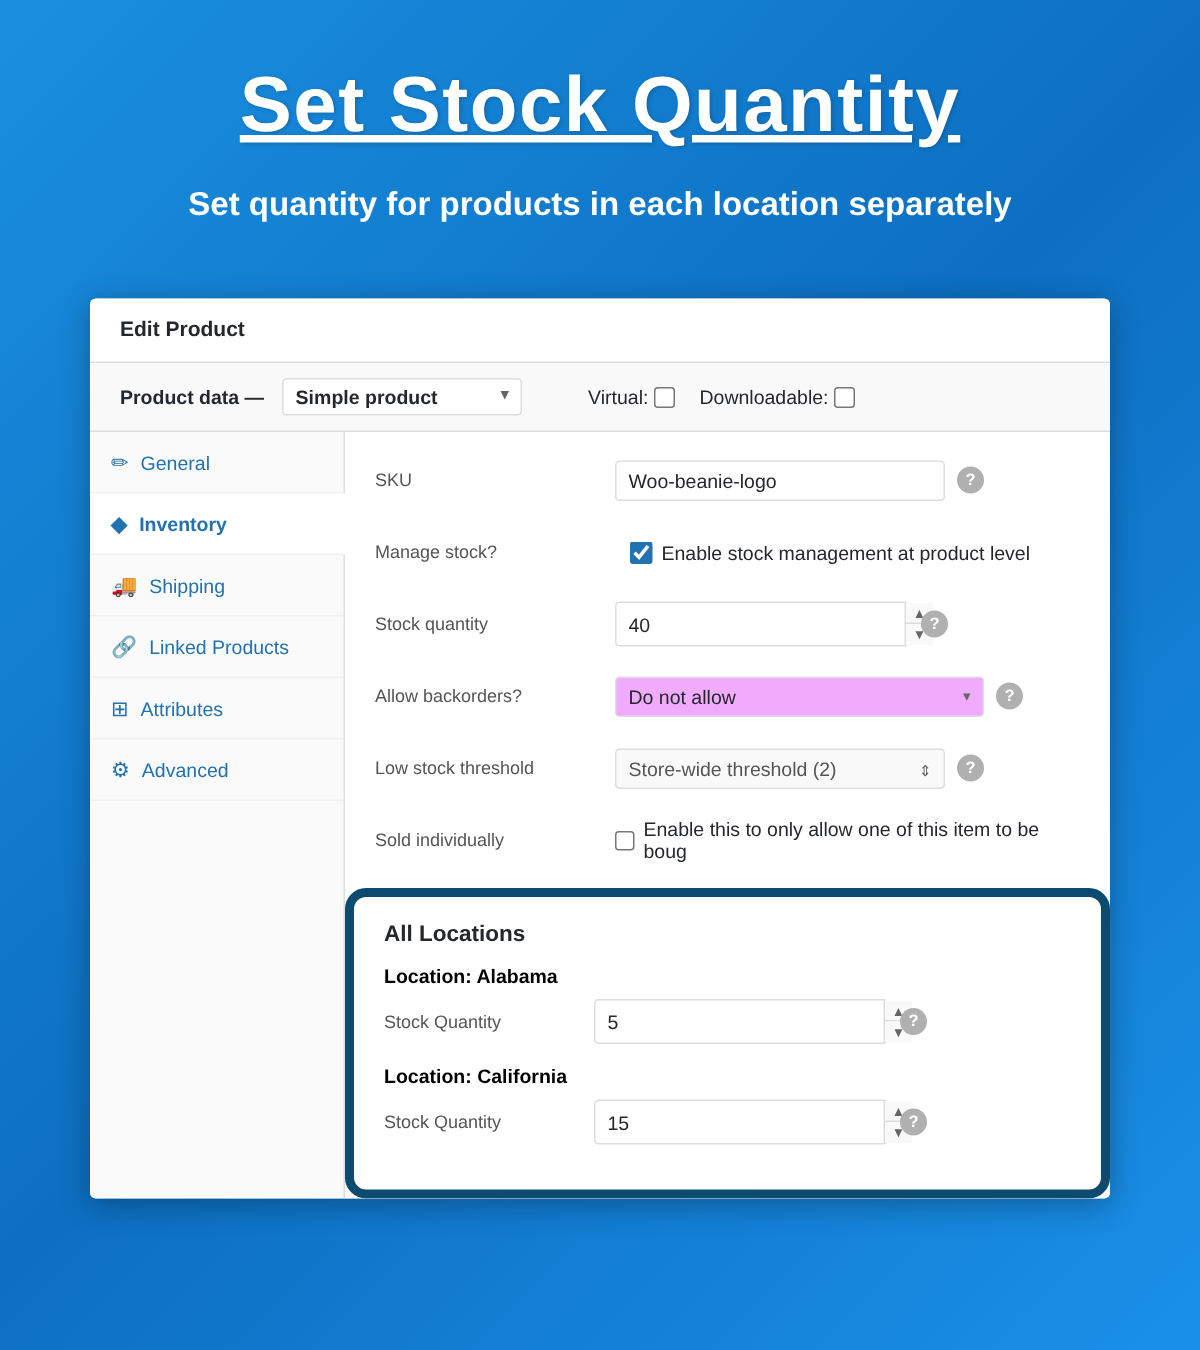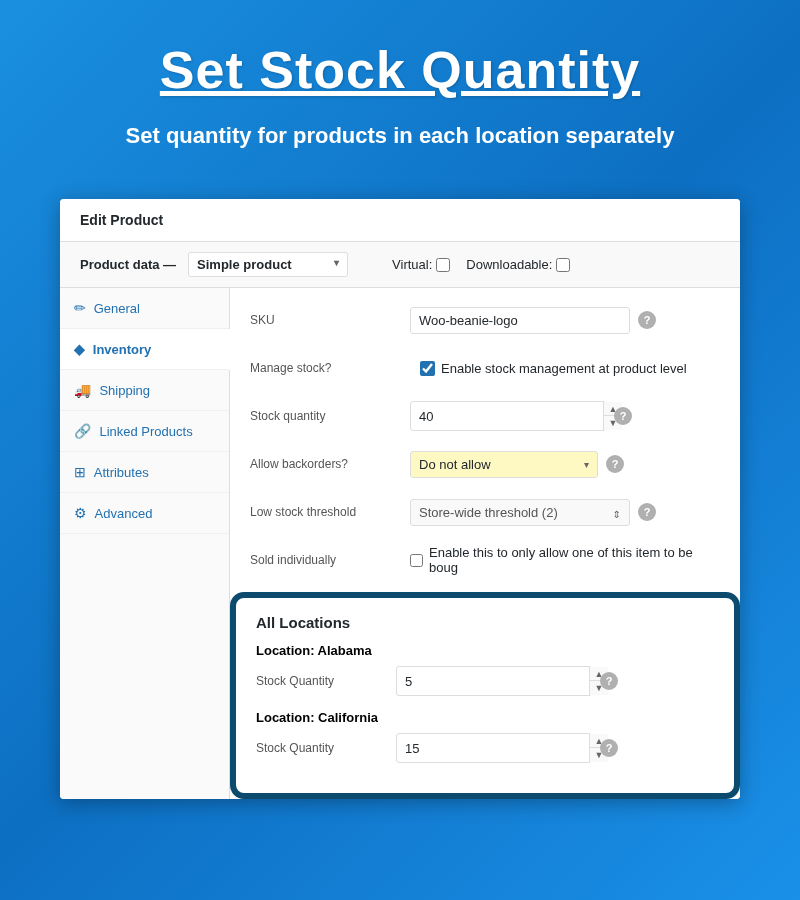--- a/index.html
+++ b/index.html
@@ -242,22 +242,22 @@
       width: 15px;
       height: 15px;
       accent-color: #2271b1;
     }
 
     .select-wrap {
       display: flex;
       align-items: center;
       border: 1px solid #ddd;
       border-radius: 3px;
-      background: #fef9c3;
-      width: 188px;
+      background: #f0abfc;
+      width: 246px;
       padding: 5px 8px;
       font-size: 13px;
       color: #23282d;
       justify-content: space-between;
       cursor: pointer;
     }
 
     .select-threshold-wrap {
       display: flex;
       align-items: flex-end;

